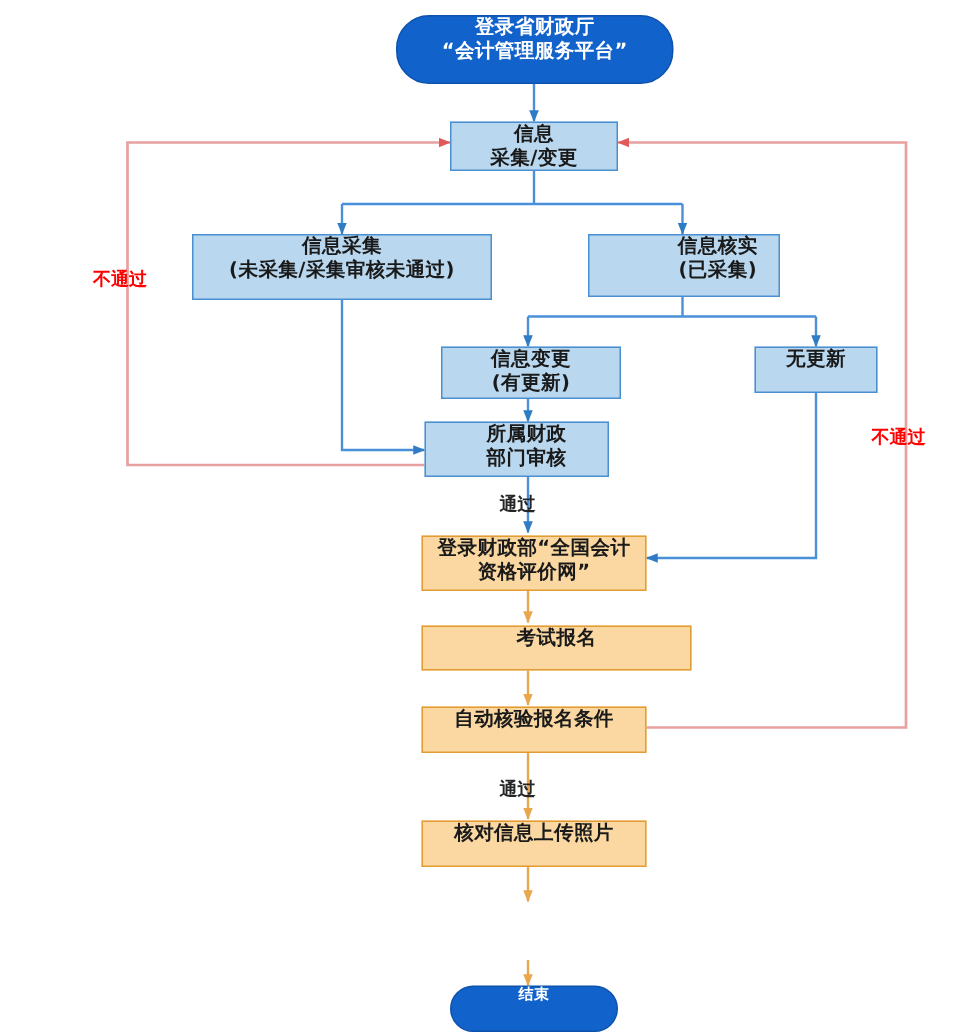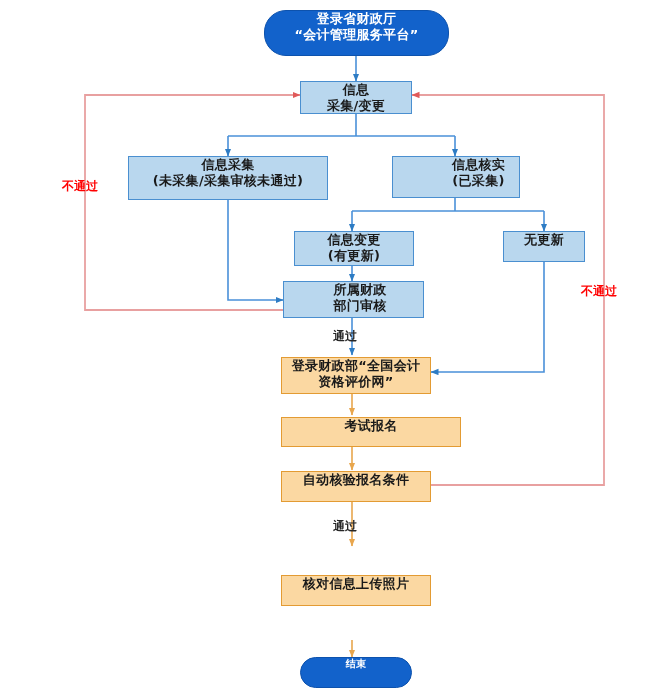--- a/index.html
+++ b/index.html
@@ -177,21 +177,21 @@
       <span class="ln">(有更新)</span>
     </span>
   </div>
 
   <div class="node n-blue" style="left:503px; top:231px; width:82px; height:31px;">
     <span class="lines">
       <span class="ln">无更新</span>
     </span>
   </div>
 
-  <div class="node n-blue" style="left:283px; top:281px; width:141px; height:37px;padding-left:13px;">
+  <div class="node n-blue" style="left:283px; top:281px; width:123px; height:37px;padding-left:13px;">
     <span class="lines">
       <span class="ln">所属财政</span>
       <span class="ln">部门审核</span>
     </span>
   </div>
 
   <div class="node n-orange" style="left:281px; top:357px; width:150px; height:37px;">
     <span class="lines">
       <span class="ln">登录财政部“全国会计</span>
       <span class="ln">资格评价网”</span>
@@ -203,21 +203,21 @@
       <span class="ln">考试报名</span>
     </span>
   </div>
 
   <div class="node n-orange" style="left:281px; top:471px; width:150px; height:31px;">
     <span class="lines">
       <span class="ln">自动核验报名条件</span>
     </span>
   </div>
 
-  <div class="node n-orange" style="left:281px; top:547px; width:150px; height:31px;margin-top:28px;">
+  <div class="node n-orange" style="left:281px; top:547px; width:150px; height:31px;">
     <span class="lines">
       <span class="ln">核对信息上传照片</span>
     </span>
   </div>
 
 
   <div class="node n-term small" style="left:300px; top:657px; width:112px; height:31px;">
     <span class="lines">
       <span class="ln">结束</span>
     </span>

